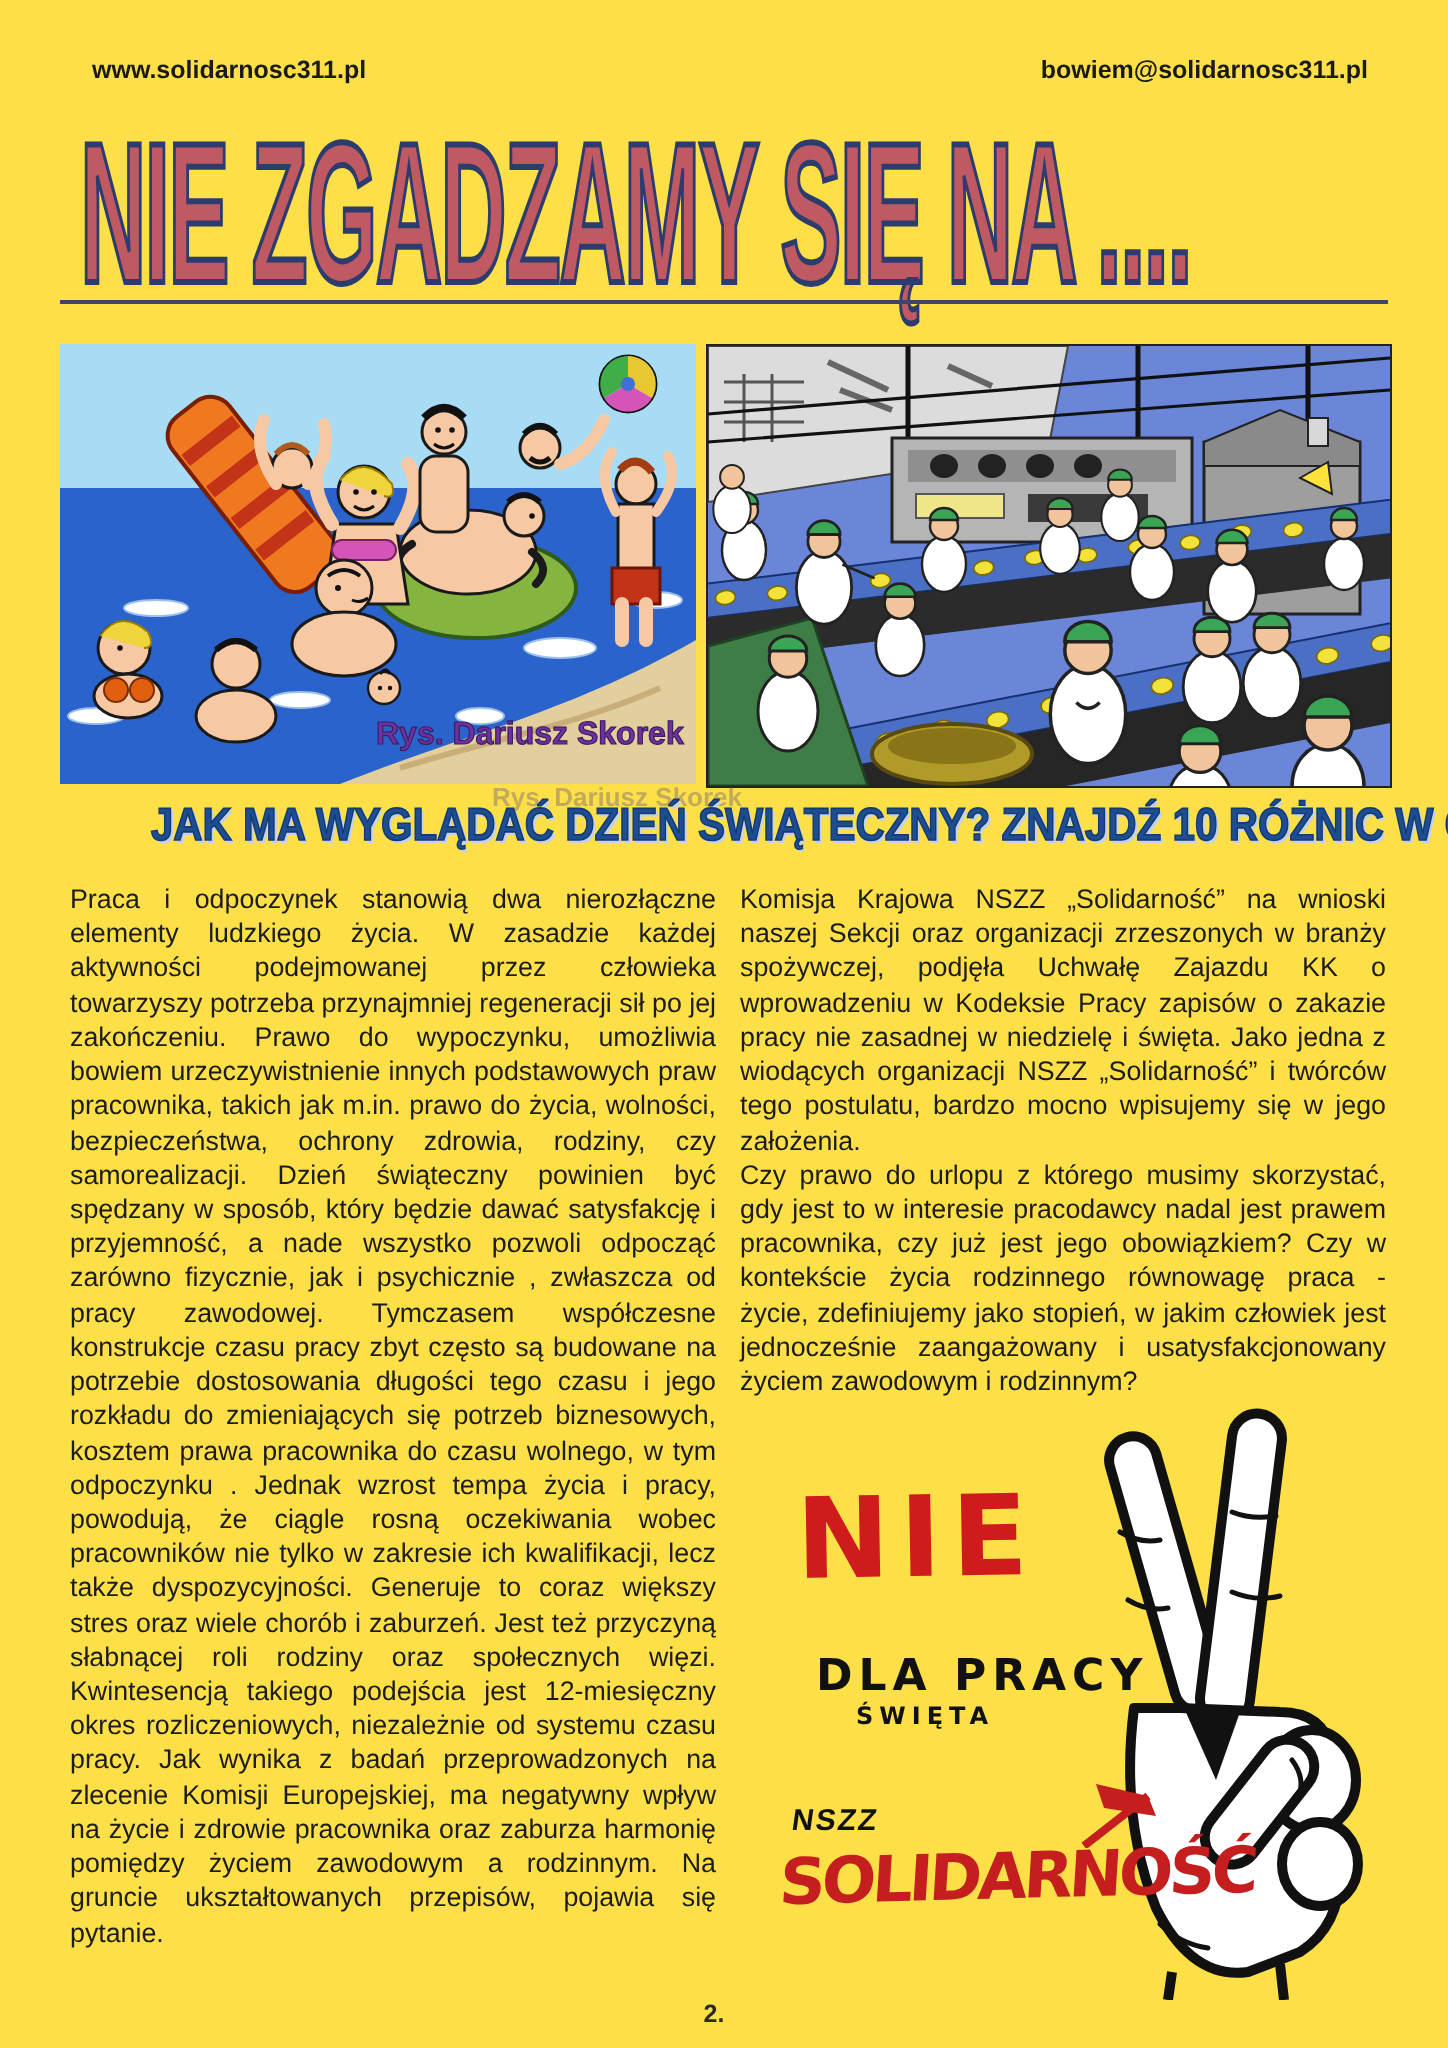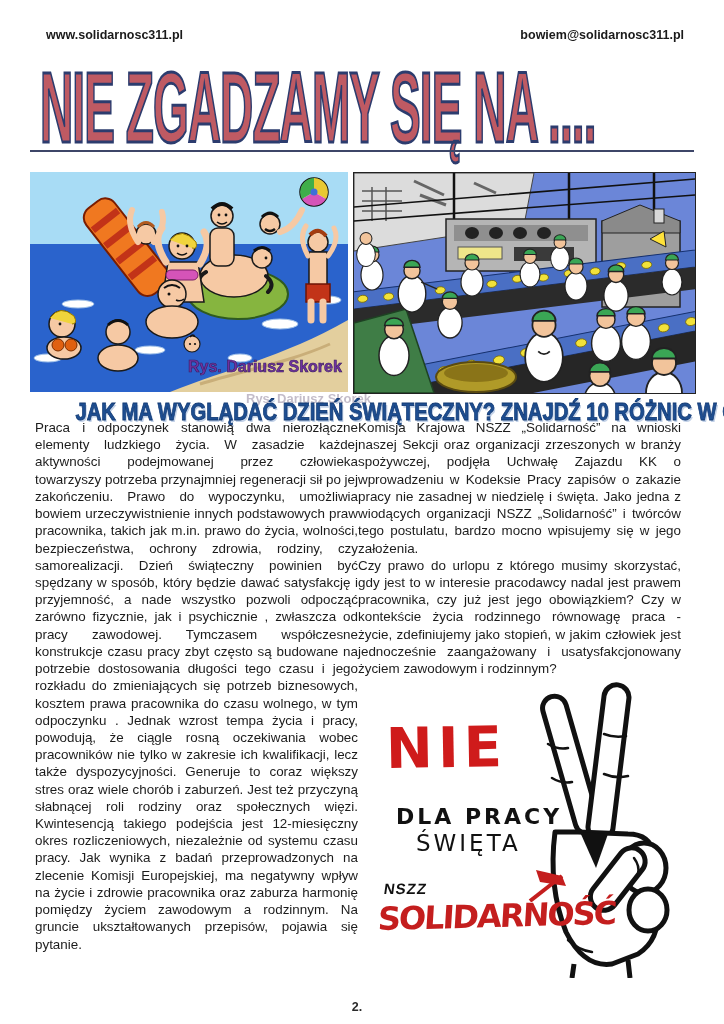--- a/index.html
+++ b/index.html
@@ -1,16 +1,16 @@
 <!DOCTYPE html>
 <html lang="pl"><head>
 <meta charset="utf-8">
 <style>
   html,body{margin:0;padding:0;background:#e8e8e8;}
-  .page{position:relative;width:724px;height:1024px;background:#ffffff;margin:0 auto;
+  .page{position:relative;width:724px;height:1024px;background:#fde047;margin:0 auto;
         font-family:"Liberation Sans",sans-serif;overflow:hidden;}
 
   
   .hdr{position:absolute;top:28px;left:46px;right:40px;display:flex;
        justify-content:space-between;font-size:12.5px;font-weight:bold;color:#1a1a1a;}
 
   
   .title-wrap{position:absolute;top:60px;left:40px;width:670px;height:92px;overflow:visible;}
   .title-text{display:inline-block;white-space:nowrap;font-weight:bold;line-height:.95;
       font-size:100px;letter-spacing:-2px;color:#bf5a63;
@@ -25,32 +25,32 @@
 
   
   .banner{position:absolute;top:399px;left:22px;width:680px;text-align:center;}
   .banner span{display:inline-block;white-space:nowrap;font-weight:bold;font-size:23px;
       color:#1e4e91;-webkit-text-stroke:.8px #123a74;text-shadow:1.5px 1.5px 0 #c3d2e8;
       transform:scaleX(.88);transform-origin:center top;}
   .ghost{position:absolute;top:391px;left:246px;font-size:13px;font-weight:bold;
       color:#6b5a7a;opacity:.4;}
 
   
-  .cols{position:absolute;top:419px;left:35px;width:658px;display:flex;gap:0;}
+  .cols{position:absolute;top:441px;left:35px;width:658px;display:flex;gap:12px;}
   .col{width:323px;font-size:13.4px;line-height:1.285;text-align:justify;color:#1c1c1c;}
   .col p{margin:0;}
 
   
   .poster{position:relative;width:284px;height:296px;margin:9px 0 0 22px;}
   .poster .nie{position:absolute;top:26px;left:6px;font-family:"DejaVu Sans",sans-serif;
       font-weight:bold;font-size:56px;color:#cf1b1b;letter-spacing:5px;transform:rotate(-1deg);}
   .poster .dla{position:absolute;top:117px;left:16px;font-family:"DejaVu Sans",sans-serif;
       font-weight:bold;font-size:22px;letter-spacing:3px;color:#111;}
   .poster .swieta{position:absolute;top:143px;left:36px;font-family:"DejaVu Sans",sans-serif;
-      font-weight:normal;font-size:23px;letter-spacing:3px;color:#111;}
+      font-weight:bold;font-size:12px;letter-spacing:3px;color:#111;}
   .poster .nszz{position:absolute;top:193px;left:4px;font-weight:800;font-size:15px;
       color:#111;transform:skewX(-8deg);letter-spacing:1px;}
   .poster .soli{position:absolute;top:210px;left:-2px;font-family:"DejaVu Sans",sans-serif;
       font-weight:bold;font-size:32px;color:#c41e1e;letter-spacing:-2px;
       transform:skewX(-5deg) rotate(-1.5deg);white-space:nowrap;}
   .poster .flag{position:absolute;top:182px;left:142px;}
   .poster .hand{position:absolute;top:-4px;right:-14px;}
 
   
   .pagenum{position:absolute;bottom:10px;left:0;right:10px;text-align:center;

